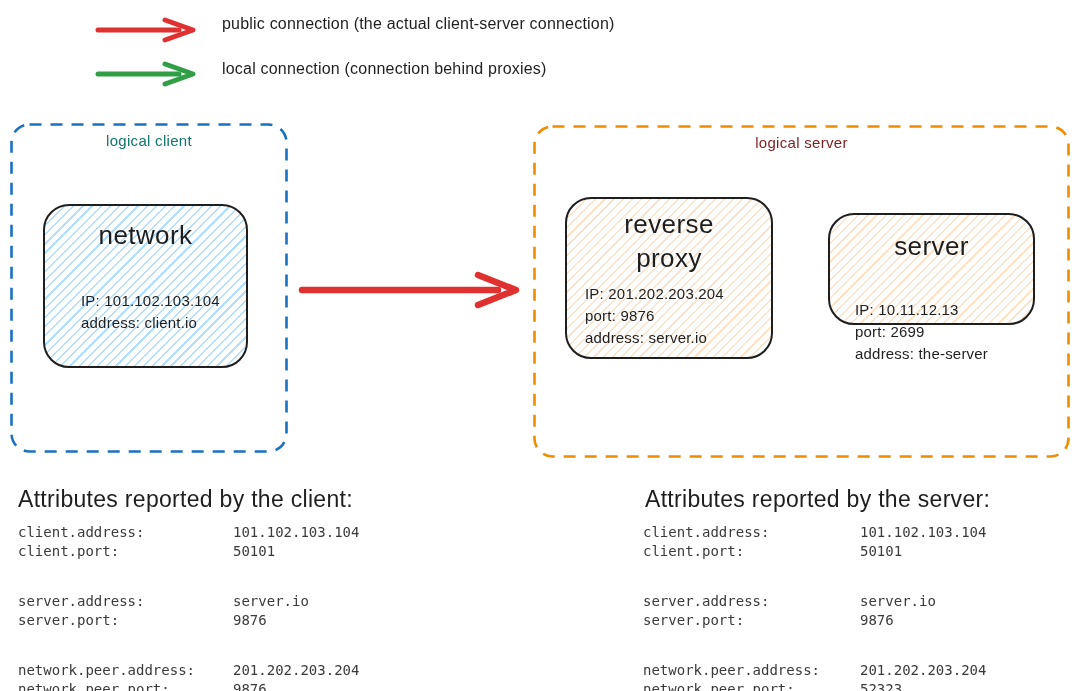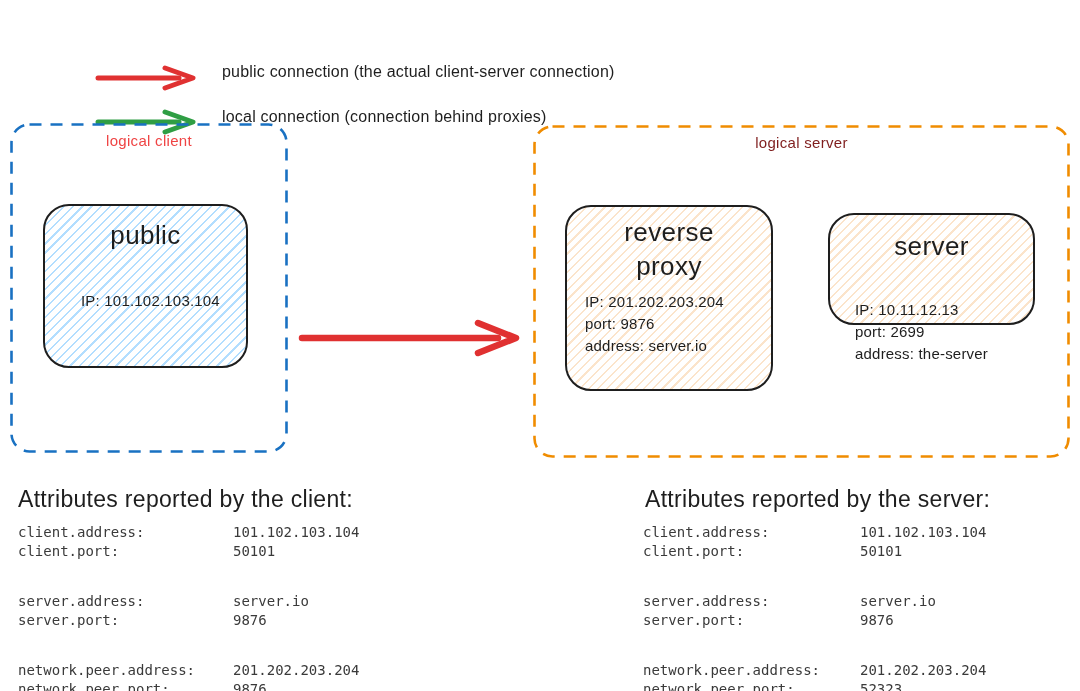--- a/index.html
+++ b/index.html
@@ -5,41 +5,41 @@
   html, body { margin: 0; padding: 0; background: #ffffff; }
   #canvas {
     position: relative;
     width: 1080px;
     height: 691px;
     background: #ffffff;
     font-family: "Liberation Sans", sans-serif;
     color: #1e1e1e;
     overflow: hidden;
   }
-  .abs { position: absolute; margin-top: 48px; }
+  .abs { position: absolute; }
 
   
   .legend-label {
     font-size: 16px;
     letter-spacing: 0.2px;
     white-space: nowrap;
   }
 
   
   .group { position: absolute; }
   .group svg.dash-rect { position: absolute; left: 0; top: 0; }
   .group-label {
     position: absolute;
     left: 0; right: 0;
     top: 9px;
     text-align: center;
     font-size: 15px;
     letter-spacing: 0.3px;
   }
-  .lbl-blue   { color: #ef4444; }
+  .lbl-blue   { color: #0f766e; }
   .lbl-orange { color: #7f1d1d; }
 
   
   .node {
     position: absolute;
     border: 2px solid #1e1e1e;
     border-radius: 26px;
     box-sizing: border-box;
   }
   .node-blue {
@@ -115,41 +115,42 @@
   </div>
   <div class="abs legend-label" style="left:222px; top:60px;">local connection (connection behind proxies)</div>
 
   <div class="group" style="left:10px; top:123px; width:278px; height:330px;">
     <svg class="dash-rect" width="278" height="330" viewBox="0 0 278 330">
       <rect x="1.5" y="1.5" width="275" height="327" rx="18" fill="none" stroke-width="2.6" stroke-dasharray="12 9" stroke="#1971c2"></rect>
     </svg>
     <div class="group-label lbl-blue">logical client</div>
 
     <div class="node node-blue" style="left:33px; top:81px; width:205px; height:164px;">
-      <div class="node-title" style="margin-top:12px;">public</div>
+      <div class="node-title" style="margin-top:12px;">network</div>
       <div class="node-details" style="left:36px; top:84px;">
         <div>IP: 101.102.103.104</div>
+        <div>address: client.io</div>
       </div>
     </div>
   </div>
 
   <div class="abs" style="left:298px; top:268px; width:226px; height:44px;">
     <svg width="226" height="44" viewBox="0 0 226 44">
       <path d="M4 22 L200 22" fill="none" stroke-width="6.5" stroke-linecap="round" stroke="#e03131"></path>
       <path d="M180 7 L218 22 L180 37" fill="none" stroke-width="6.5" stroke-linecap="round" stroke-linejoin="round" stroke="#e03131"></path>
     </svg>
   </div>
 
   <div class="group" style="left:533px; top:125px; width:537px; height:333px;">
     <svg class="dash-rect" width="537" height="333" viewBox="0 0 537 333">
       <rect x="1.5" y="1.5" width="534" height="330" rx="18" fill="none" stroke-width="2.6" stroke-dasharray="12 9" stroke="#f08c00"></rect>
     </svg>
     <div class="group-label lbl-orange">logical server</div>
 
-    <div class="node node-orange" style="left:32px; top:80px; width:208px; height:186px;">
+    <div class="node node-orange" style="left:32px; top:72px; width:208px; height:162px;">
       <div class="node-title wrap2" style="margin-top:8px;">reverse proxy</div>
       <div class="node-details" style="left:18px; top:84px;">
         <div>IP: 201.202.203.204</div>
         <div>port: 9876</div>
         <div>address: server.io</div>
       </div>
     </div>
 
     <div class="node node-orange" style="left:295px; top:88px; width:207px; height:112px;">
       <div class="node-title" style="margin-top:14px;">server</div>

